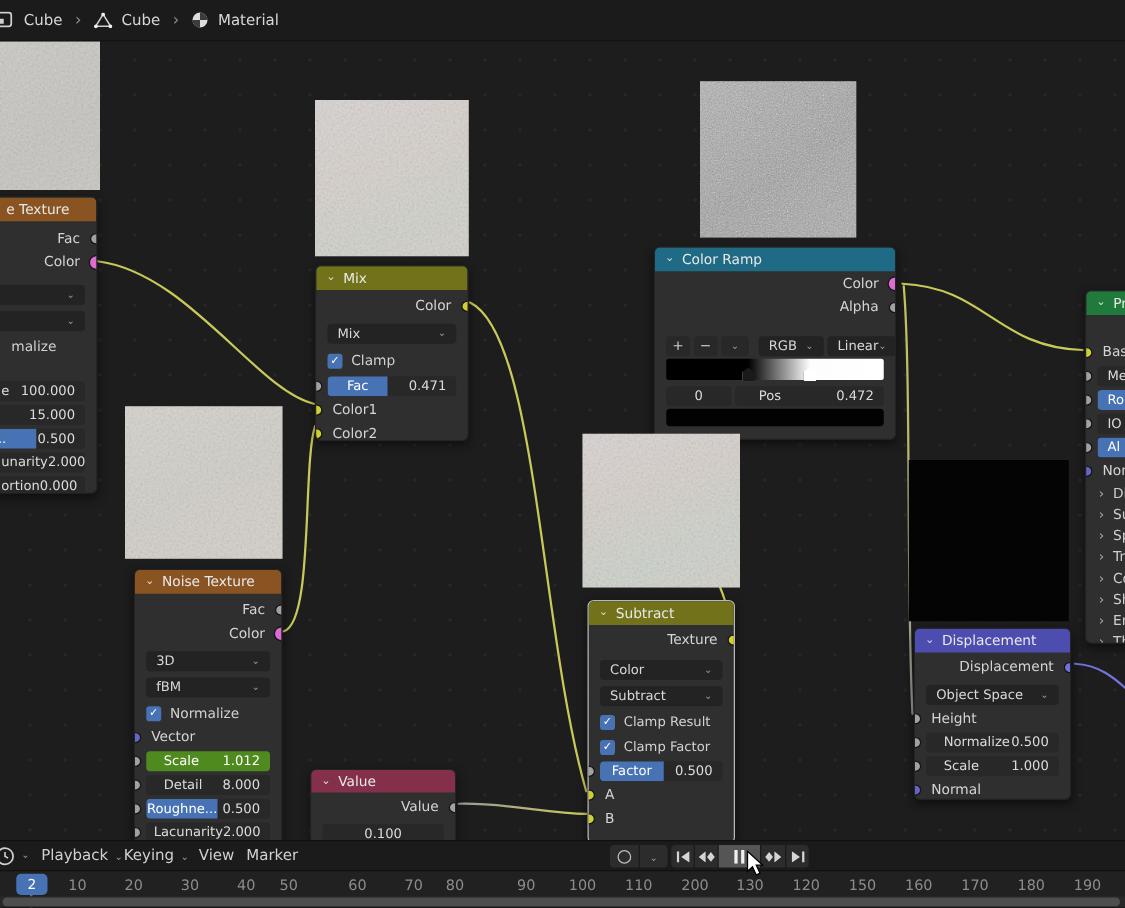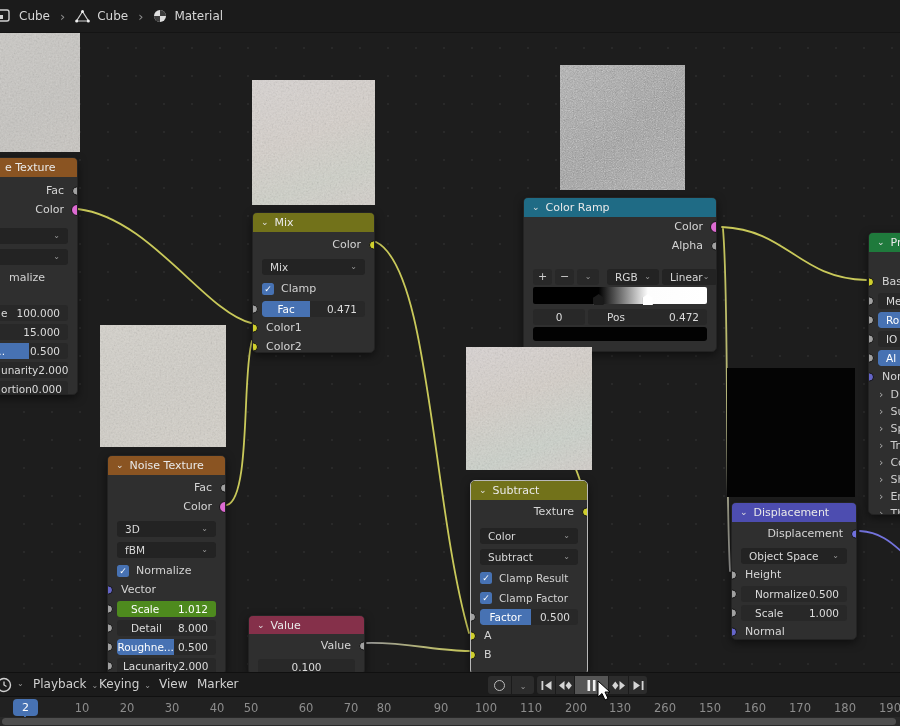--- a/index.html
+++ b/index.html
@@ -44,21 +44,21 @@
   .swatch { height:14px; margin:1px 9px 0 9px; border-radius:3px; background:#020202; }
   
   .timeline { position:absolute; left:0; top:672px; width:900px; height:54px; z-index:10; }
   .tl-menu { position:relative; height:24px; background:#1b1b1b; border-top:1px solid #101010; }
   .tl-menu .mitem { position:absolute; top:4px; font-size:12px; color:#d0d0d0; display:flex; gap:5px; align-items:center; }
   .tl-menu .mchev { font-size:8px; color:#999; margin-top:2px; }
   .tbtn { position:absolute; top:3px; height:18px; background:#2c2c2c; display:flex; align-items:center; justify-content:center; }
   .tbtn.hl { background:#555; }
   .ring { width:11px; height:11px; border:1.5px solid #bdbdbd; border-radius:50%; }
   .ruler { position:relative; height:21px; background:#212121; border-top:1px solid #101010; }
-  .tick { position:absolute; top:4px; transform:translateX(-50%); font-size:11.5px; color:#8d8d8d;margin-left:20px; }
+  .tick { position:absolute; top:4px; transform:translateX(-50%); font-size:11.5px; color:#8d8d8d; }
   .frame-badge { position:absolute; left:13px; top:2px; width:25px; height:17px; background:#4772b3; border-radius:4px; color:#fff; font-size:11px; display:flex; align-items:center; justify-content:center; }
   .playhead { position:absolute; left:24px; top:19px; width:2px; height:35px; background:#4772b3; }
   .scrollrow { position:relative; height:9px; background:#282828; }
   .scrollbar { position:absolute; left:2px; top:1px; width:894px; height:7px; background:#4e4e4e; border-radius:3.5px; }
   .cursor { position:absolute; z-index:20; }
 </style>
 </head>
 <body>
 
 <div class="stage">
@@ -625,21 +625,21 @@
       <span class="tick" style="left:197px">40</span>
       <span class="tick" style="left:231px">50</span>
       <span class="tick" style="left:286px">60</span>
       <span class="tick" style="left:331px">70</span>
       <span class="tick" style="left:364px">80</span>
       <span class="tick" style="left:421px">90</span>
       <span class="tick" style="left:466px">100</span>
       <span class="tick" style="left:511px">110</span>
       <span class="tick" style="left:556px">200</span>
       <span class="tick" style="left:600px">130</span>
-      <span class="tick" style="left:645px">260</span>
+      <span class="tick" style="left:645px">120</span>
       <span class="tick" style="left:690px">150</span>
       <span class="tick" style="left:735px">160</span>
       <span class="tick" style="left:780px">170</span>
       <span class="tick" style="left:825px">180</span>
       <span class="tick" style="left:870px">190</span>
       <div class="frame-badge">2</div>
       <div class="playhead"></div>
     </div>
     <div class="scrollrow">
       <div class="scrollbar"></div>

